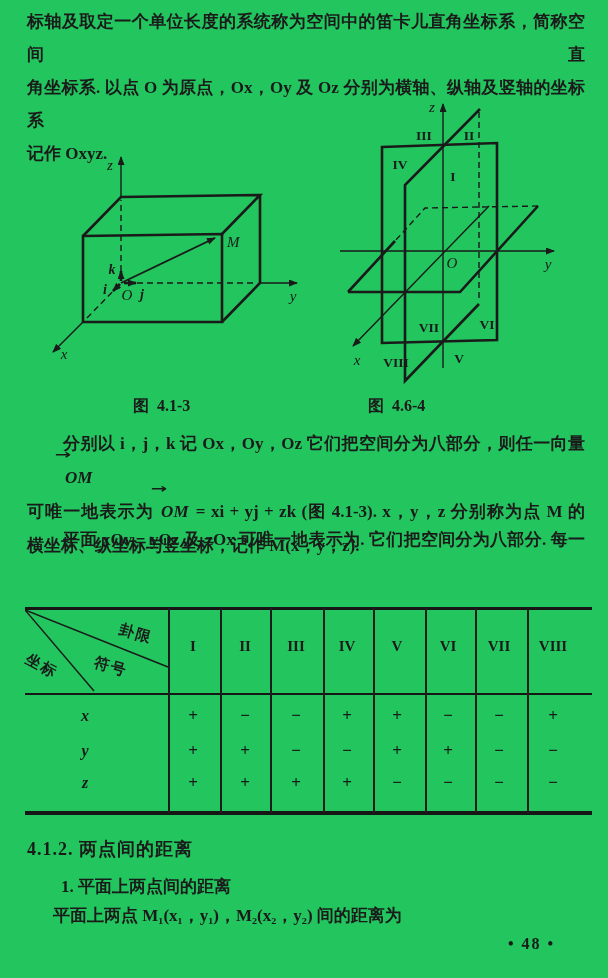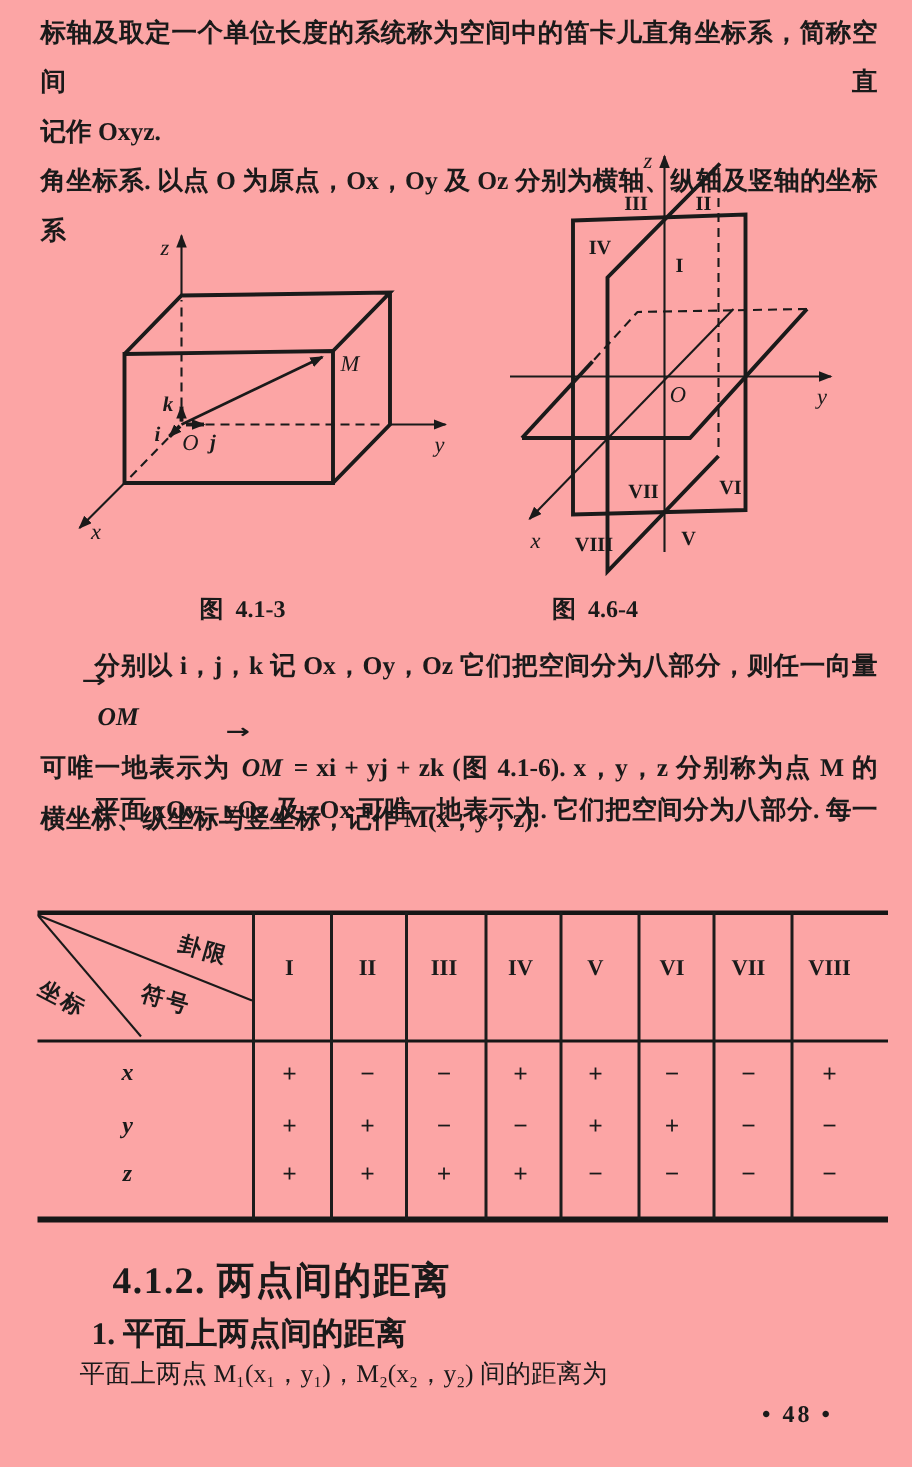--- a/index.html
+++ b/index.html
@@ -34,34 +34,34 @@
   .fig .it{font-style:italic;font-size:15px;}
   .fig .itb{font-style:italic;font-weight:700;font-size:14px;}
   .fig .rn{font-size:13.5px;font-weight:600;}
   
   .rule{position:absolute;background:#161616;}
   .vsep{position:absolute;width:2px;background:#1c1c1c;top:608px;height:205px;}
   .corner-label{position:absolute;font-size:15px;font-weight:700;letter-spacing:2px;transform-origin:left top;}
   .col-h{position:absolute;font-size:15px;font-weight:600;transform:translateX(-50%);}
   .sign{position:absolute;font-size:17px;font-weight:700;transform:translateX(-50%);}
   .rowlab{position:absolute;font-size:16px;font-weight:700;font-style:italic;transform:translateX(-50%);}
-  .sec-h{position:absolute;left:27px;top:837px;font-size:25px;font-weight:700;letter-spacing:1px;margin-left:48px;}
-  .sub-h{position:absolute;left:61px;top:875px;font-size:21px;font-weight:700;}
-  .sec-body{position:absolute;left:53px;top:904px;font-size:17px;font-weight:400;}
+  .sec-h{position:absolute;left:27px;top:837px;font-size:18px;font-weight:700;letter-spacing:1px;}
+  .sub-h{position:absolute;left:61px;top:875px;font-size:17px;font-weight:700;}
+  .sec-body{position:absolute;left:53px;top:904px;font-size:17px;font-weight:700;}
   .pagenum{position:absolute;left:508px;top:935px;font-size:16px;font-weight:600;letter-spacing:2px;}
 </style>
 </head>
 <body>
 
-<div class="page" style="background: #fca5a5; color: rgb(26, 26, 26);">
+<div class="page" style="background: #22c55e; color: rgb(26, 26, 26);">
 
   <div class="para p1">
     <div class="tline jl">标轴及取定一个单位长度的系统称为空间中的笛卡儿直角坐标系，简称空间直</div>
+    <div class="tline jl">角坐标系. 以点 O 为原点，Ox，Oy 及 Oz 分别为横轴、纵轴及竖轴的坐标系</div>
     <div class="tline">记作 Oxyz.</div>
-    <div class="tline jl">角坐标系. 以点 O 为原点，Ox，Oy 及 Oz 分别为横轴、纵轴及竖轴的坐标系</div>
   </div>
 
   <svg class="fig" style="left:30px;top:110px" width="290" height="280" viewBox="30 110 290 280">
     <defs>
       <marker id="ah1" markerUnits="userSpaceOnUse" markerWidth="10" markerHeight="8" refX="8" refY="3.5" orient="auto">
         <path d="M0,0 L9,3.5 L0,7 Z" fill="#1a1a1a"></path>
       </marker>
     </defs>
     <path class="thick" d="M83,236 L222,234 L222,322 L83,322 Z"></path>
     <path class="thick" d="M83,236 L121,197 L260,195 L222,234 M260,195 L260,283 L222,322"></path>
@@ -112,21 +112,21 @@
     <text class="rn" x="487" y="329" text-anchor="middle">VI</text>
     <text class="rn" x="429" y="332" text-anchor="middle">VII</text>
     <text class="rn" x="396" y="367" text-anchor="middle">VIII</text>
   </svg>
 
   <span class="caption" style="left:133px;top:396px">图  4.1-3</span>
   <span class="caption" style="left:368px;top:396px">图  4.6-4</span>
 
   <div class="para p2">
     <div class="tline ind jl"><span>分别以 i，j，k 记 Ox，Oy，Oz 它们把空间分为八部分，则任一向量 </span><span class="vec"><span class="arr">→</span><span>OM</span></span></div>
-    <div class="tline jl"><span>可唯一地表示为 </span><span class="vec"><span class="arr">→</span><span>OM</span></span><span> = xi + yj + zk (图 4.1-6). x，y，z 分别称为点 M 的</span></div>
+    <div class="tline jl"><span>可唯一地表示为 </span><span class="vec"><span class="arr">→</span><span>OM</span></span><span> = xi + yj + zk (图 4.1-3). x，y，z 分别称为点 M 的</span></div>
     <div class="tline">横坐标、纵坐标与竖坐标，记作 M(x，y，z).</div>
   </div>
 
   <div class="para p3">
     <div class="tline ind jl">平面 xOy，yOz 及 zOx 可唯一地表示为. 它们把空间分为八部分. 每一</div>
   </div>
 
   <div class="rule" style="left:25px;top:607px;width:567px;height:3px"></div>
   <div class="rule" style="left:25px;top:693px;width:567px;height:2px"></div>
   <div class="rule" style="left:25px;top:811px;width:567px;height:4px"></div>

